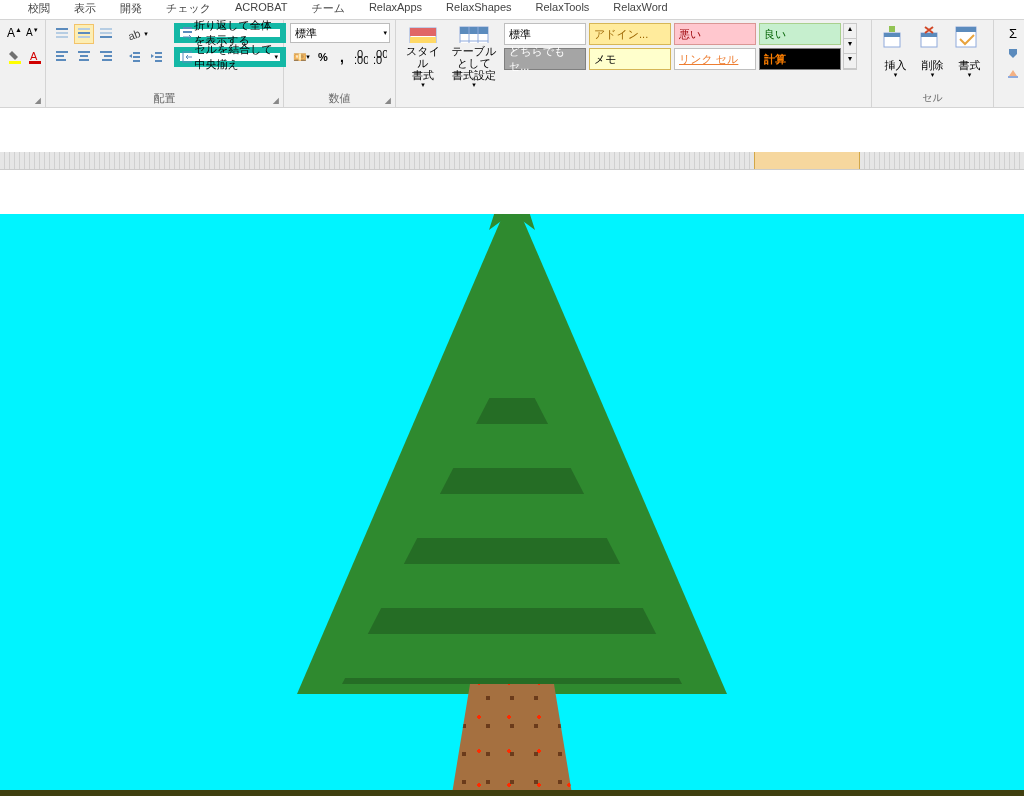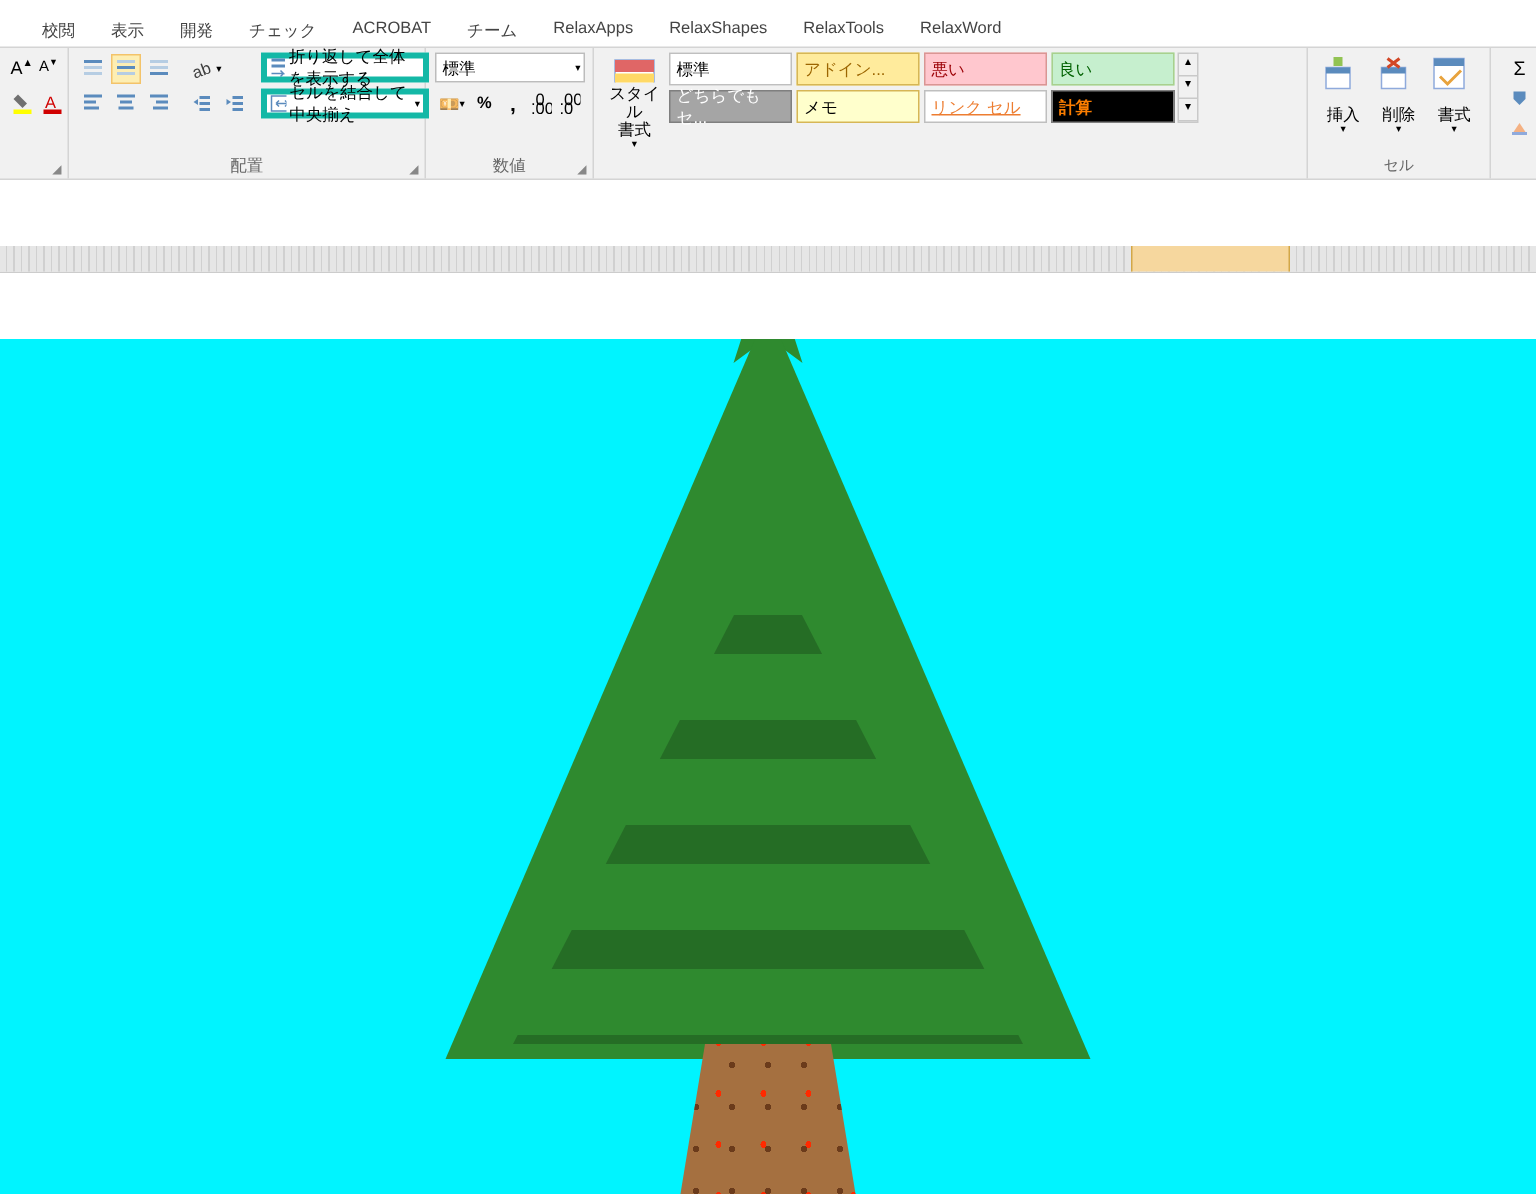--- a/index.html
+++ b/index.html
@@ -1,34 +1,34 @@
 <!DOCTYPE html>
 <html><head>
 <meta charset="utf-8">
 <style>
   * { box-sizing: border-box; margin: 0; padding: 0; font-family: "Meiryo UI", "Yu Gothic UI", sans-serif; font-size: 11px; }
   body { width: 1024px; height: 796px; background: #fff; overflow: hidden; }
 
   
-  .tabbar { height: 32px; background: #fff; display: flex; align-items: flex-end; padding-left: 16px; border-bottom: 1px solid #d4d4d4; position: relative; }
+  .tabbar { height: 20px; background: #fff; display: flex; align-items: flex-end; padding-left: 16px; border-bottom: 1px solid #d4d4d4; position: relative; }
   .tabbar span { height: 20px; padding: 2px 12px 0 12px; color: #444; cursor: default; }
 
   
   .ribbon { height: 88px; background: #f1f1f1; border-bottom: 1px solid #d4d4d4; display: flex; }
   .group { border-right: 1px solid #d4d4d4; display: flex; flex-direction: column; justify-content: space-between; padding: 3px 6px 0 6px; }
   .group-label { text-align: center; color: #666; font-size: 10px; height: 16px; position: relative; }
   .grp-arrow { position: absolute; right: -2px; bottom: 2px; font-size: 8px; color: #888; }
   .row { display: flex; align-items: center; gap: 2px; }
   .btn-sm { width: 20px; height: 20px; display: inline-flex; align-items: center; justify-content: center; border: 1px solid transparent; }
   .btn-sm.sel { background: #fdeeb3; border-color: #f3c36a; }
   .big-btn { width: 42px; height: 66px; display: flex; flex-direction: column; align-items: center; justify-content: flex-start; padding-top: 2px; text-align: center; line-height: 1.1; }
   .big-btn .ico { width: 32px; height: 32px; margin-bottom: 2px; }
   .dd-combo { height: 20px; border: 1px solid #bcbcbc; background: #fff; display: inline-flex; align-items: center; padding: 0 4px; font-size: 11px; position: relative; }
   .dd-combo .caret { position: absolute; right: 2px; }
-  .long { width: 112px; border: 4px solid #14b8a6; background: #fff; display: inline-flex; align-items: center; padding: 0 2px; height: 20px; }
+  .long { width: 112px; border: 6px solid #14b8a6; background: #fff; display: inline-flex; align-items: center; padding: 0 2px; height: 20px; }
 
   
   .pill { width: 82px; height: 22px; border: 1px solid; display: inline-flex; align-items: center; padding: 0 4px; font-size: 11px; }
   .pill.normal   { background: #fff;    border-color: #bfbfbf; }
   .pill.neutral  { background: #ffeb9c; border-color: #d6b656; color:#9c6500; }
   .pill.bad      { background: #ffc7ce; border-color: #d99694; color:#9c0006; }
   .pill.good     { background: #c6efce; border-color: #a9d08e; color:#006100; }
   .pill.check    { background: #a5a5a5; border-color: #7f7f7f; color:#fff;   }
   .pill.memo     { background: #ffffcc; border-color: #d6b656;              }
   .pill.link     { background: #fff;    border-color: #bfbfbf; color:#ed7d31; text-decoration: underline; }
@@ -257,20 +257,33 @@
         <svg class="ico">
             <rect x="3" y="3" width="26" height="26" fill="#fff" stroke="#8faadc"></rect>
             <rect x="3" y="3" width="26" height="8" fill="#e06666"></rect>
             <rect x="3" y="12" width="26" height="8" fill="#ffd966"></rect>
             <rect x="3" y="21" width="26" height="8" fill="#93c47d"></rect>
           </svg>
         <span style="white-space:pre-line">スタイル
 書式</span>
           <span style="font-size:7px">▾</span>
       </div>
+      <div class="big-btn" style="width:56px">
+        <svg class="ico">
+            <rect x="2" y="2" width="28" height="28" fill="#fff" stroke="#8faadc"></rect>
+            <rect x="2" y="2" width="28" height="7" fill="#5b8bbd"></rect>
+            <line x1="2" y1="16" x2="30" y2="16" stroke="#8faadc"></line>
+            <line x1="2" y1="23" x2="30" y2="23" stroke="#8faadc"></line>
+            <line x1="11" y1="2" x2="11" y2="30" stroke="#8faadc"></line>
+            <line x1="20" y1="2" x2="20" y2="30" stroke="#8faadc"></line>
+          </svg>
+        <span style="white-space:pre-line">テーブルとして
+書式設定</span>
+          <span style="font-size:7px">▾</span>
+      </div>
       <div style="display:flex">
         <div class="gallery">
           <div class="pill normal">標準</div>
           <div class="pill neutral">アドイン...</div>
           <div class="pill bad">悪い</div>
           <div class="pill good">良い</div>
           <div class="pill check">どちらでも セ...</div>
           <div class="pill memo">メモ</div>
           <div class="pill link">リンク セル</div>
           <div class="pill calc">計算</div>

